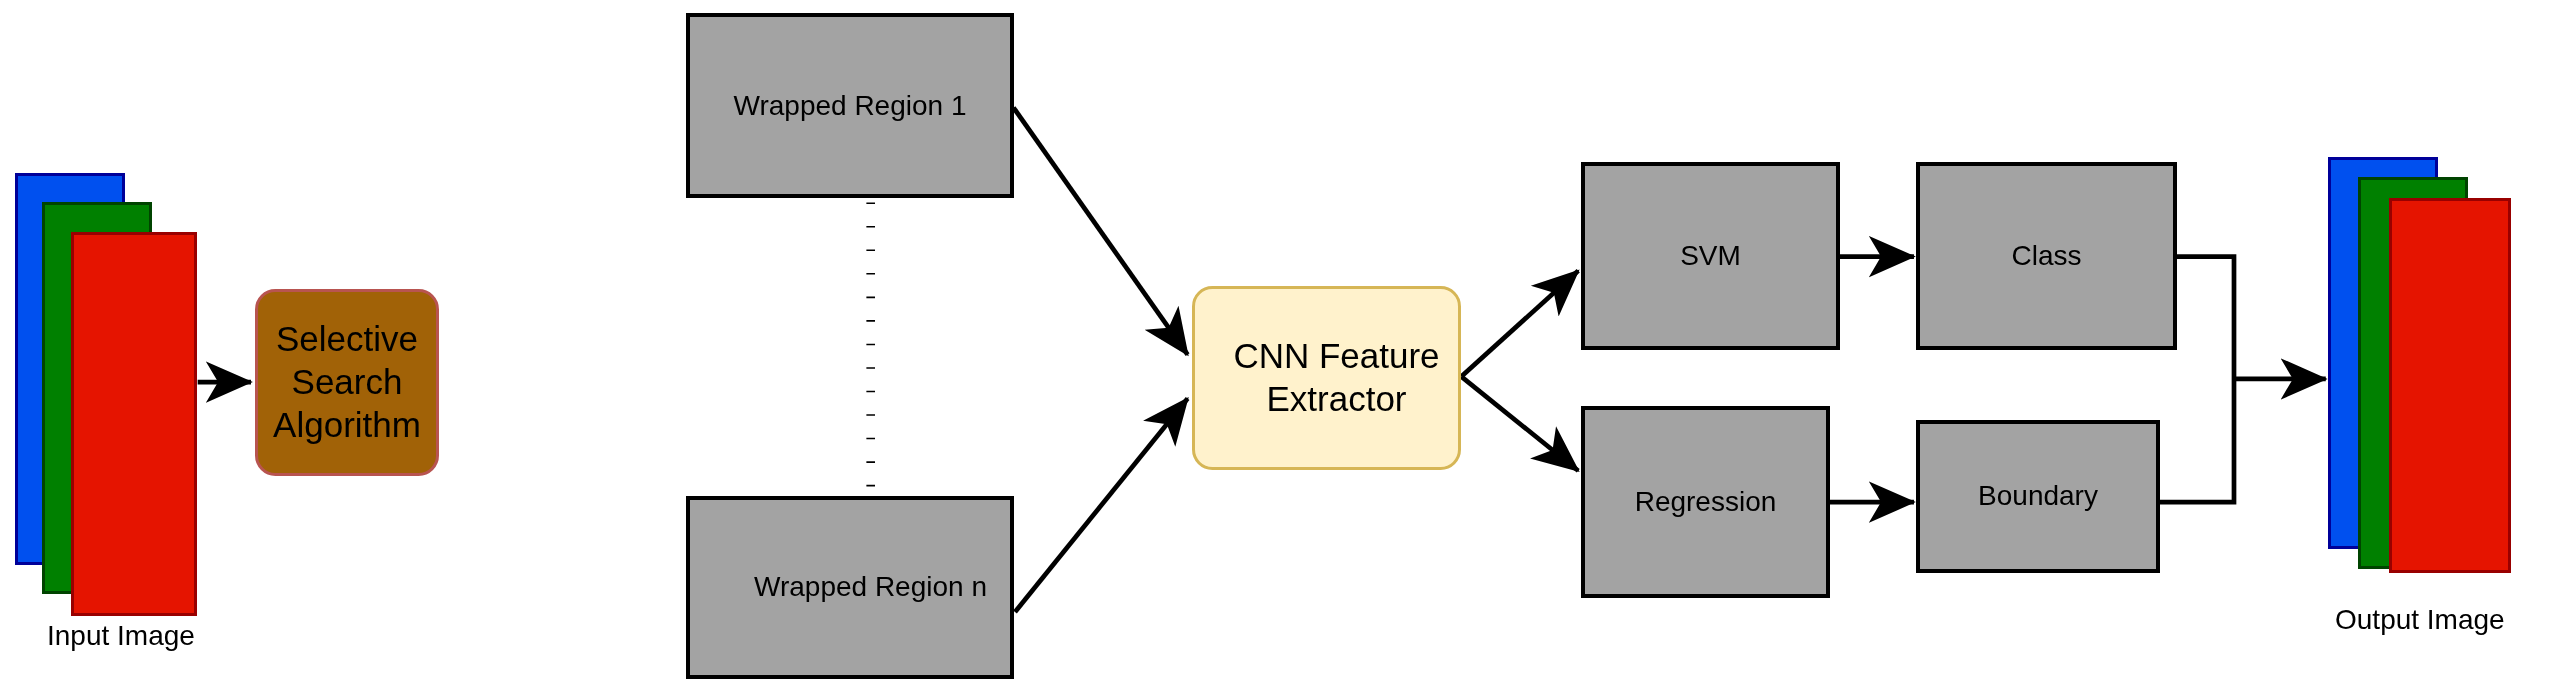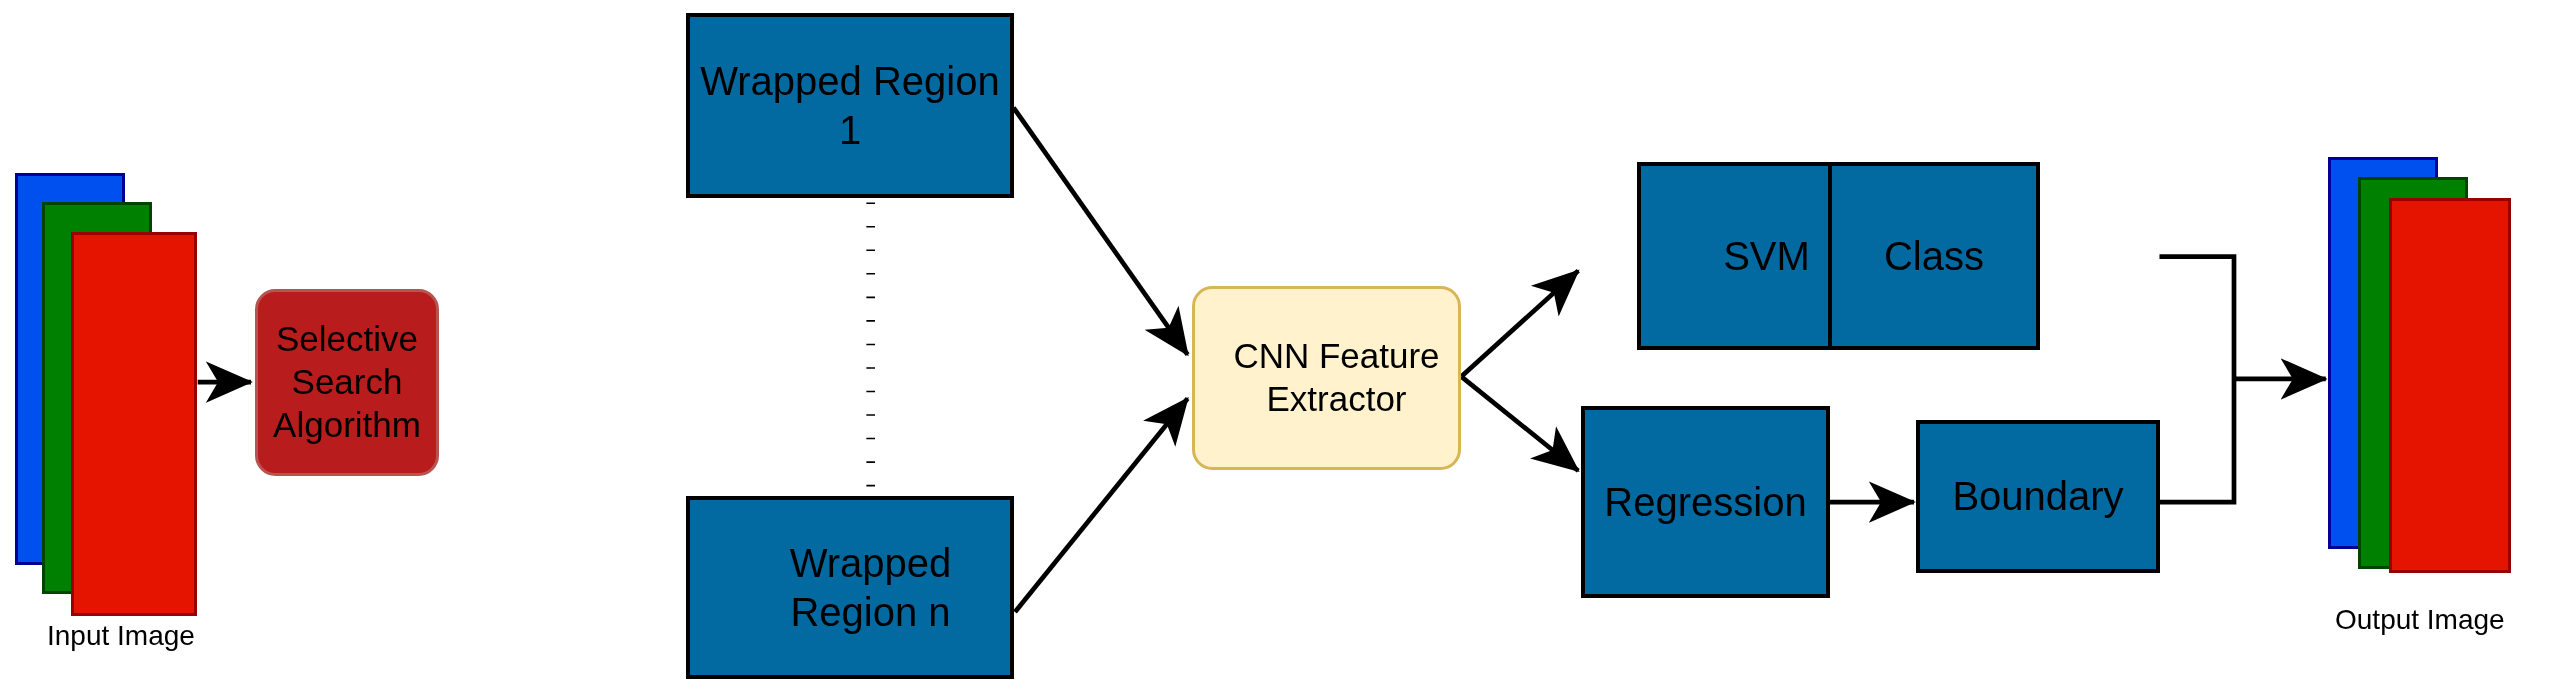--- a/index.html
+++ b/index.html
@@ -31,23 +31,23 @@
     box-sizing: border-box;
     display: flex;
     align-items: center;
     justify-content: center;
     text-align: center;
     color: #000000;
     line-height: 1.22;
     white-space: pre-line;
   }
   .plain-box {
-    background: #0369a1;
+    background: #a3a3a3;
     border: 4.7px solid #000000;
-    font-size: 40px;
+    font-size: 28px;
   }
   .rounded-box {
     border-radius: 20.4px;
     font-size: 35px;
   }
   .caption {
     position: absolute;
     color: #000000;
     font-size: 28px;
     white-space: nowrap;
@@ -89,43 +89,43 @@
     <polyline points="2753,640 2848,640 2848,483" fill="none" stroke="#000000" stroke-width="6"></polyline>
     <line x1="2848" y1="483" x2="2965" y2="483" stroke="#000000" stroke-width="6" marker-end="url(#arrow)"></line>
   </svg>
 
   <div class="layer-rect" style="left:15px; top:173px; width:110px; height:392px; background:#0050ef; border:3.9px solid #000099;"></div>
   <div class="layer-rect" style="left:42px; top:202px; width:110px; height:392px; background:#008000; border:3.9px solid #004400;"></div>
   <div class="layer-rect" style="left:71px; top:232px; width:126px; height:384px; background:#e51400; border:3.9px solid #990000;"></div>
 
   <div class="caption" style="left:47px; top:620px;">Input Image</div>
 
-  <div class="node-box rounded-box" style="left:255px; top:289px; width:184px; height:187px; background:#b91c1c; border:3.9px solid #b85450;">
+  <div class="node-box rounded-box" style="left:255px; top:289px; width:184px; height:187px; background:#a16207; border:3.9px solid #b85450;">
     <span>Selective Search
 Algorithm</span>
   </div>
 
   <div class="node-box plain-box" style="left:686px; top:13.3px; width:328px; height:185px;">
     <span>Wrapped Region 1</span>
   </div>
 
   <div class="node-box plain-box" style="left:686px; top:496px; width:328px; height:183px;padding-left:41px;">
     <span>Wrapped Region n</span>
   </div>
 
   <div class="node-box rounded-box" style="left:1192px; top:286px; width:269px; height:184px; background:#fff2cc; border:3.9px solid #d6b656;padding-left:20px;">
     <span>CNN Feature
 Extractor</span>
   </div>
 
-  <div class="node-box plain-box" style="left:1637px; top:162px; width:259px; height:188px;">
+  <div class="node-box plain-box" style="left:1581px; top:162px; width:259px; height:188px;">
     <span>SVM</span>
   </div>
 
-  <div class="node-box plain-box" style="left:1828px; top:162px; width:212px; height:188px;">
+  <div class="node-box plain-box" style="left:1916px; top:162px; width:261px; height:188px;">
     <span>Class</span>
   </div>
 
   <div class="node-box plain-box" style="left:1581px; top:406px; width:249px; height:192px;">
     <span>Regression</span>
   </div>
 
   <div class="node-box plain-box" style="left:1916px; top:420px; width:244px; height:153px;">
     <span>Boundary</span>
   </div>

